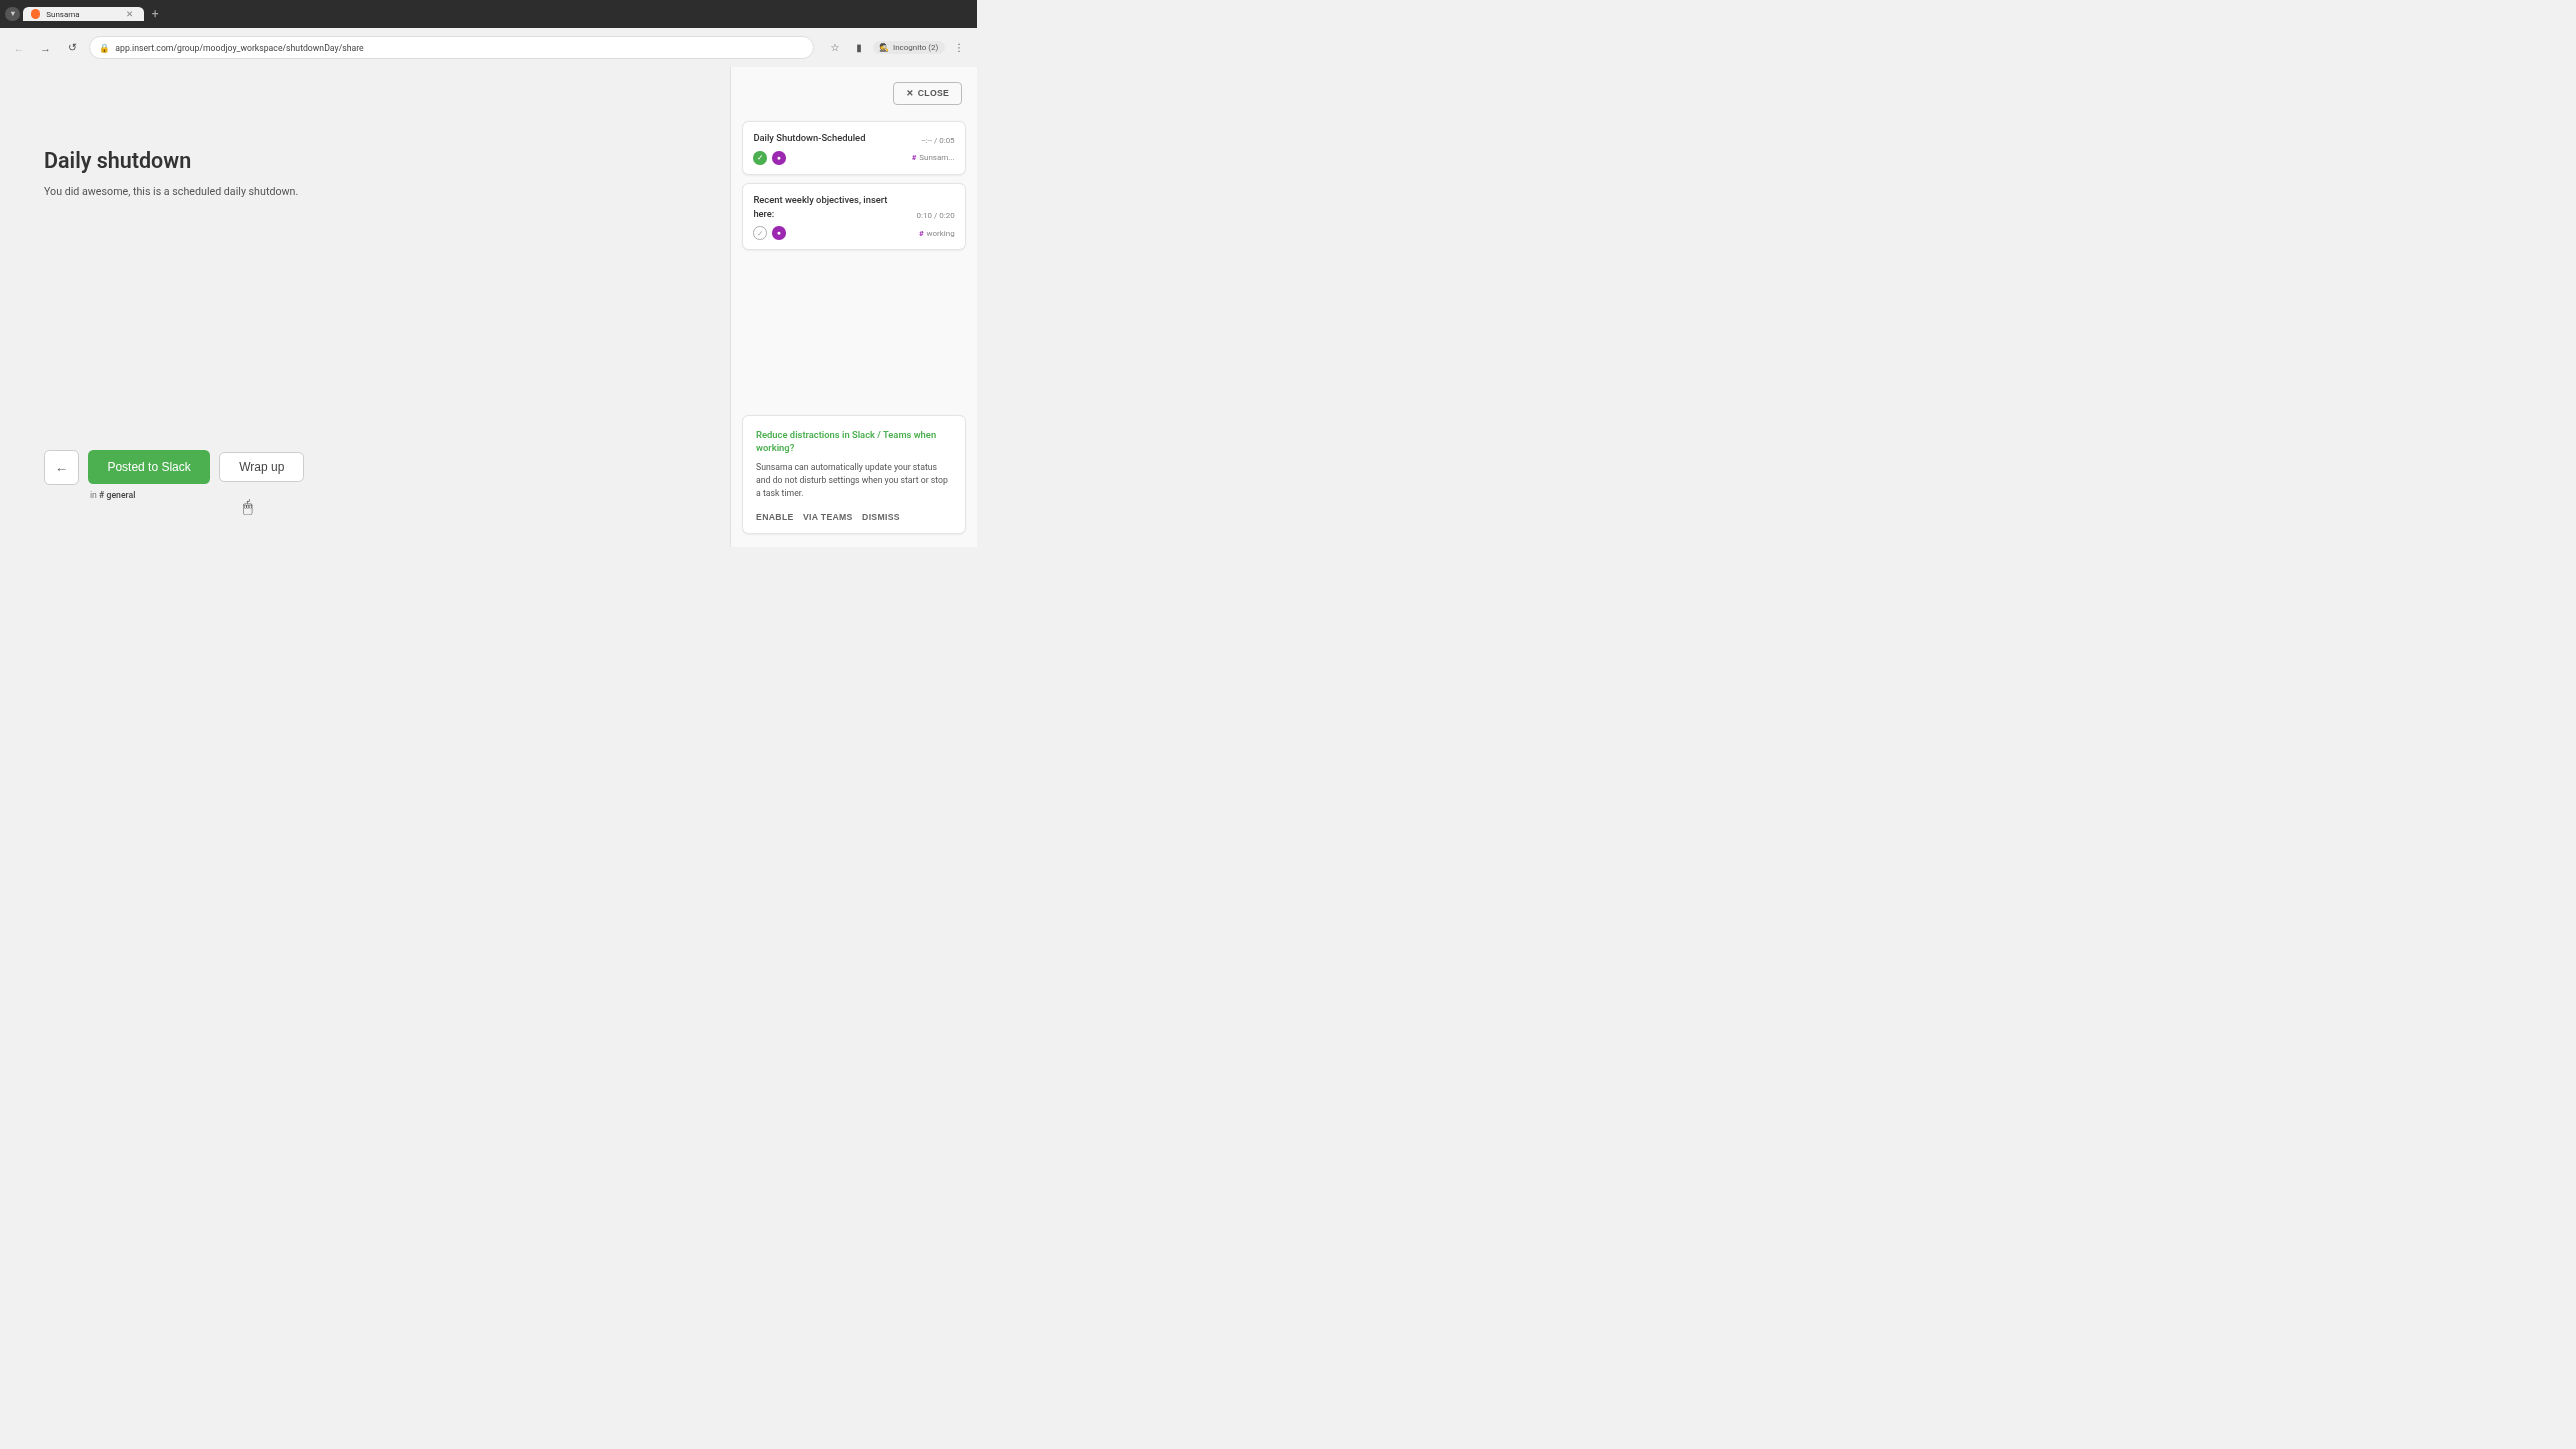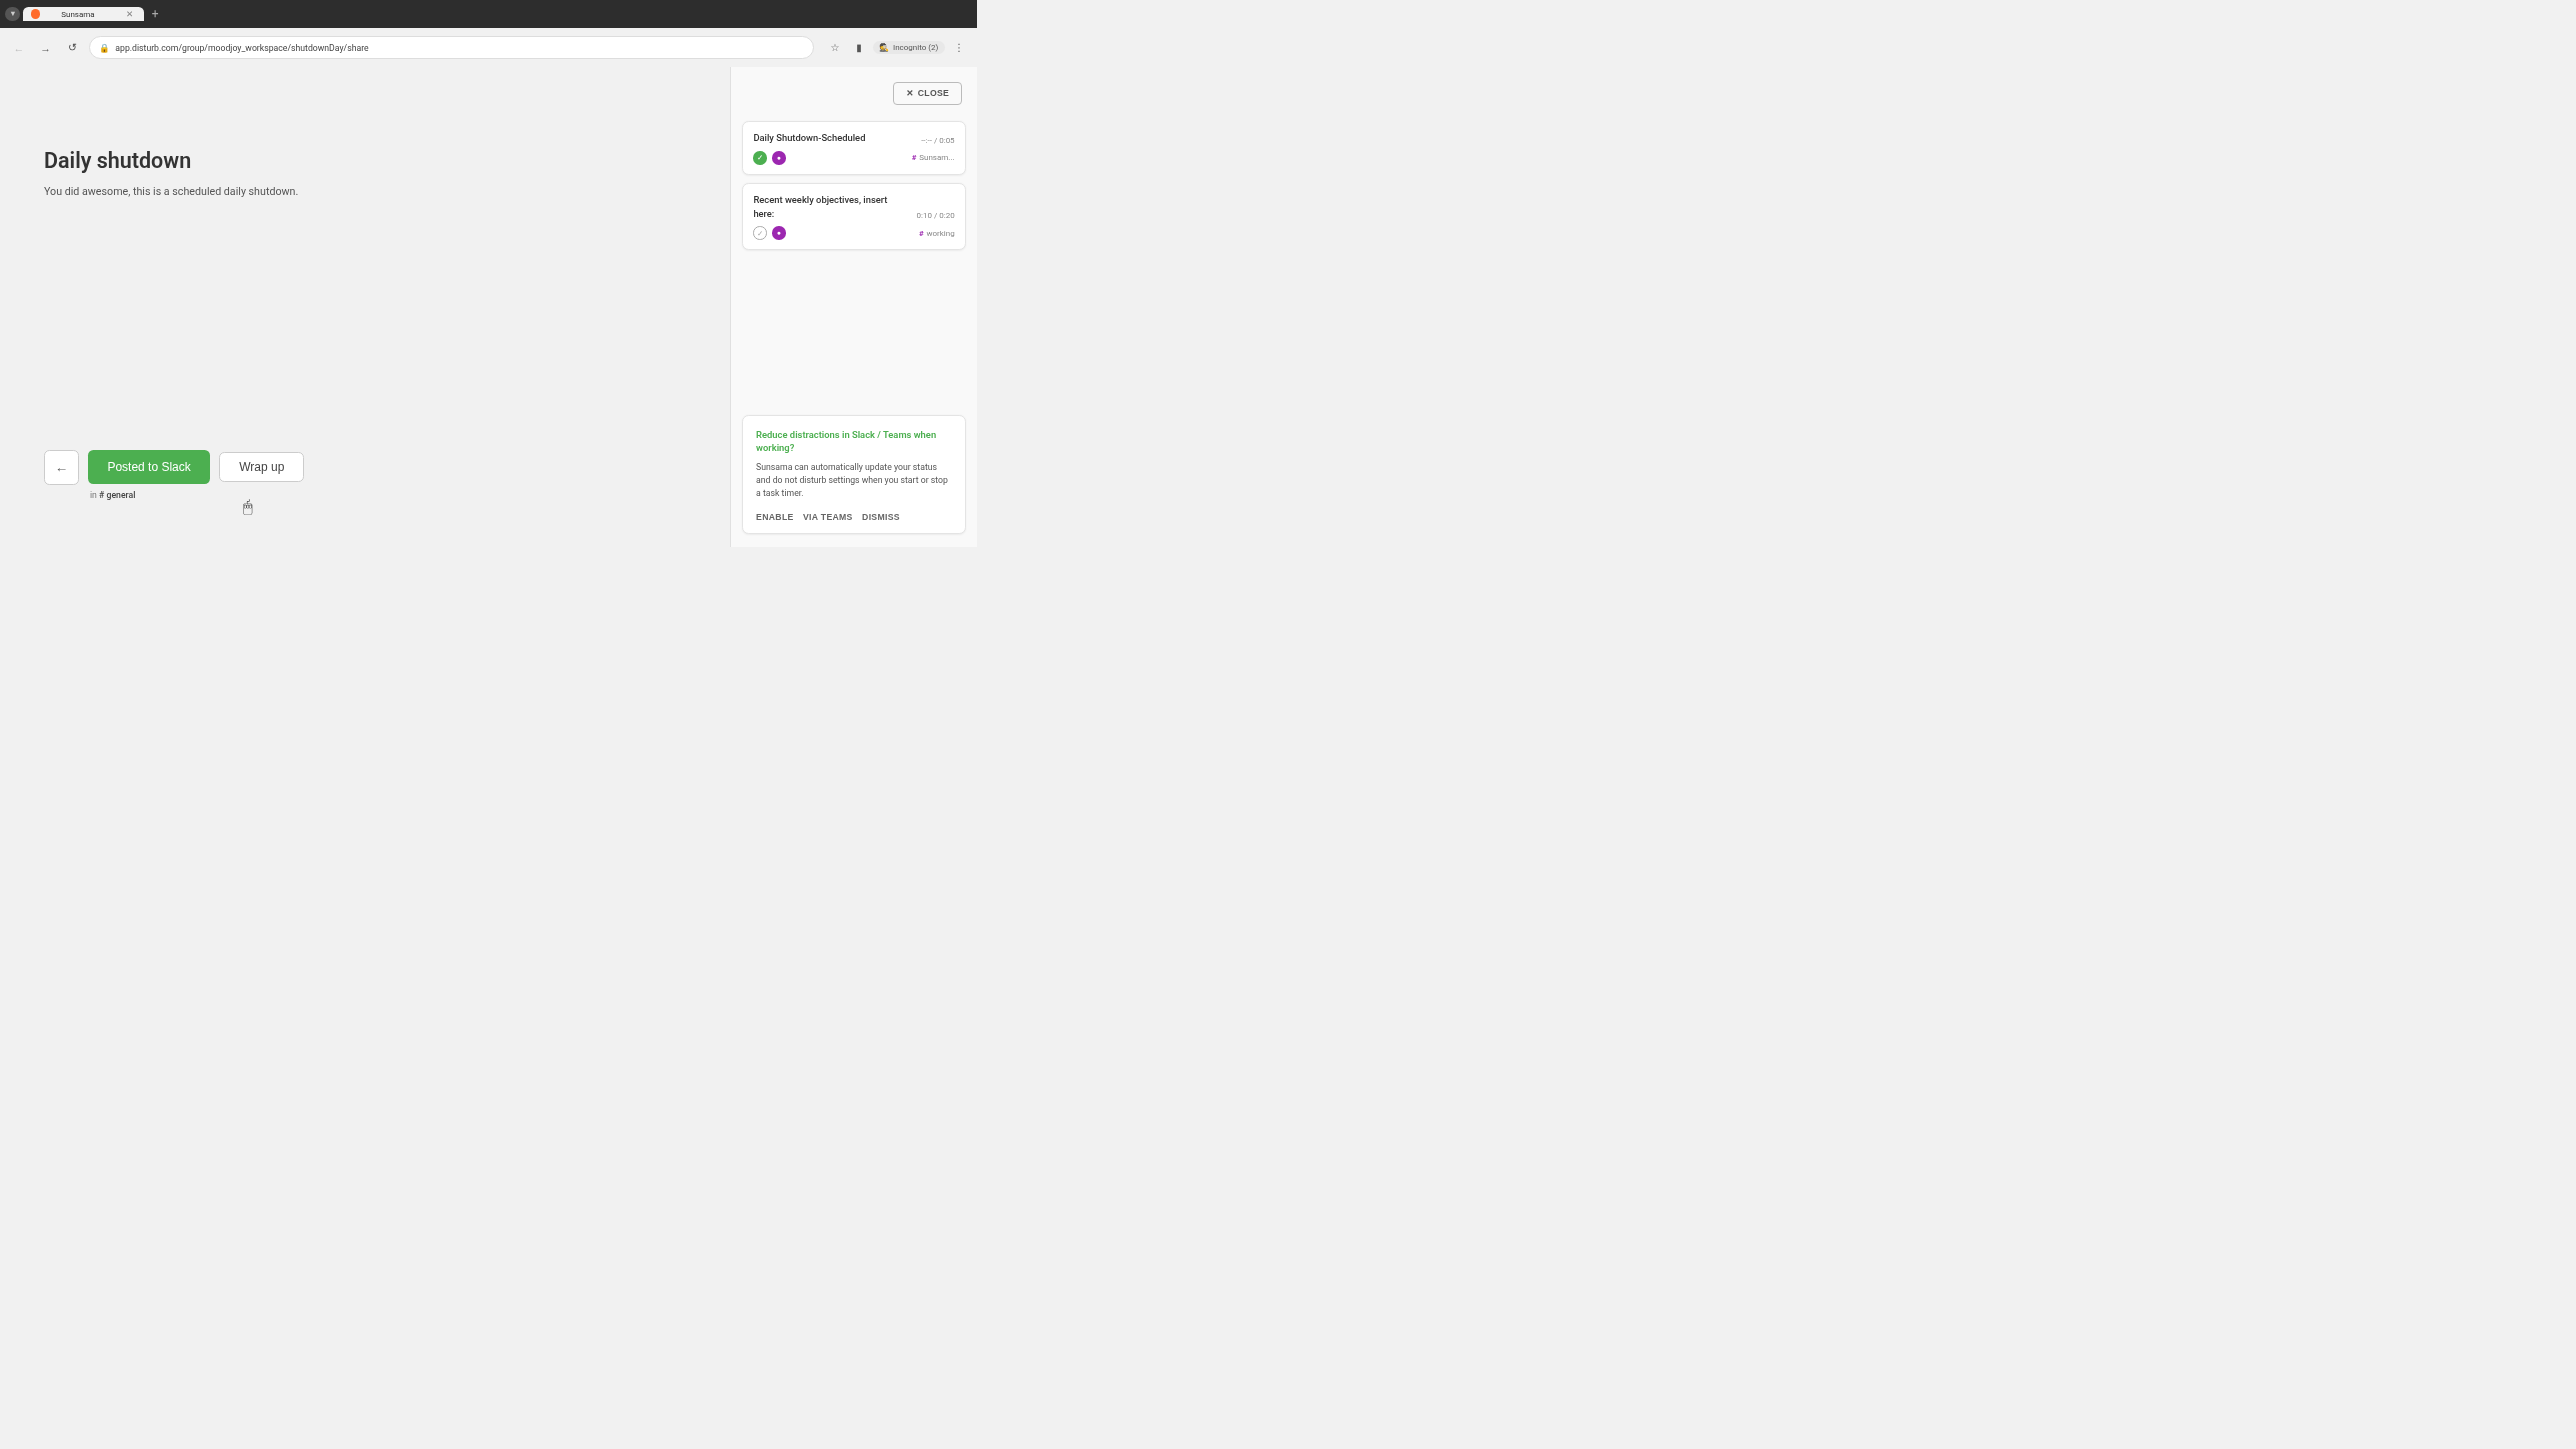--- a/index.html
+++ b/index.html
@@ -39,21 +39,21 @@
       color: #ccc;
       font-size: 7.4px;
     }
     .tab {
       display: flex;
       align-items: center;
       background: #3c3c3c;
       height: 14px;
       padding: 0 8px;
       border-radius: 5.4px 5.4px 0 0;
-      gap: 21px;
+      gap: 6px;
       min-width: 121px;
       color: #e0e0e0;
       font-size: 8px;
     }
     .tab.active {
       background: #f1f1f1;
       color: #333;
     }
     .tab-favicon {
       width: 9.4px;
@@ -421,21 +421,21 @@
     </div>
     <div class="tab-new">+</div>
   </div>
 
   <div class="nav-bar">
     <button class="nav-btn disabled">←</button>
     <button class="nav-btn">→</button>
     <button class="nav-btn">↺</button>
     <div class="address-bar">
       <span class="address-icon">🔒</span>
-      <span class="address-text">app.disturb.com/group/moodjoy_workspace/shutdownDay/share</span>
+      <span class="address-text">app.insert.com/group/moodjoy_workspace/shutdownDay/share</span>
     </div>
     <div class="nav-actions">
       <button class="nav-action-btn">☆</button>
       <button class="nav-action-btn">▮</button>
       <div class="incognito-badge">
         <span>🕵</span>
         <span>Incognito (2)</span>
       </div>
       <button class="nav-action-btn">⋮</button>
     </div>

